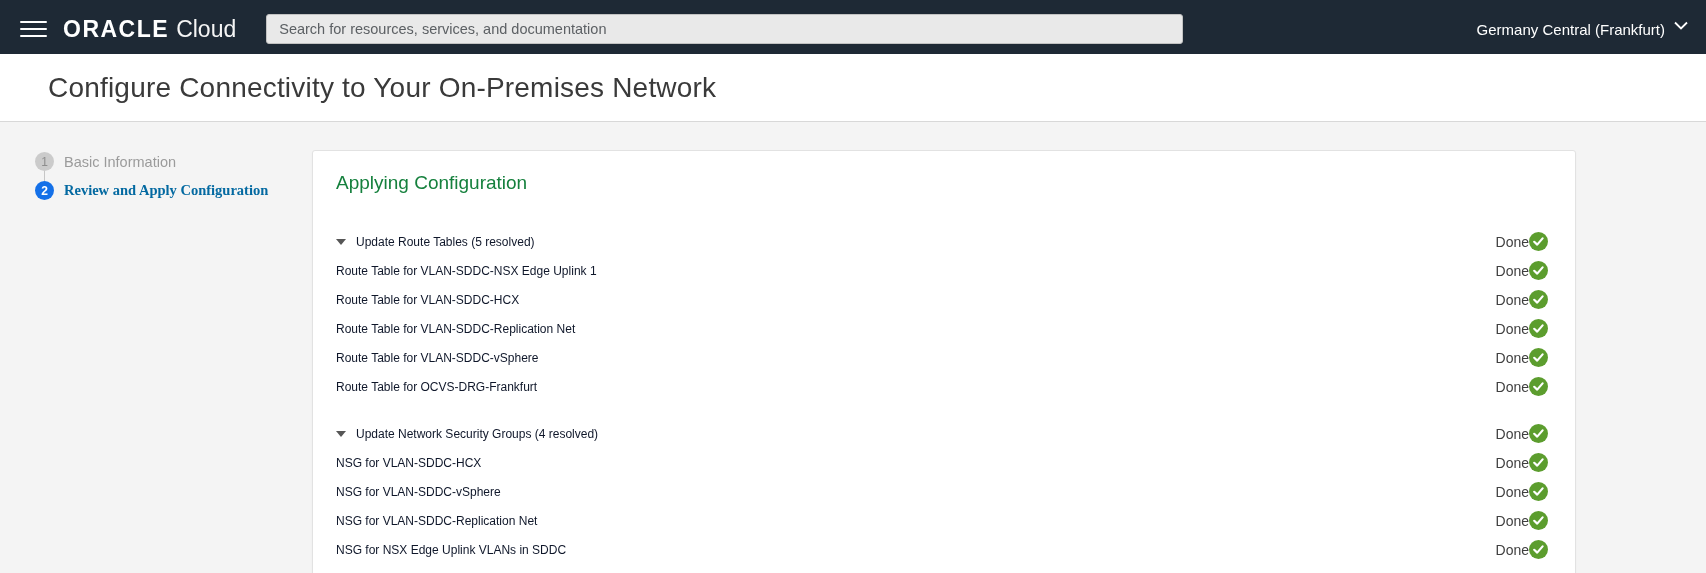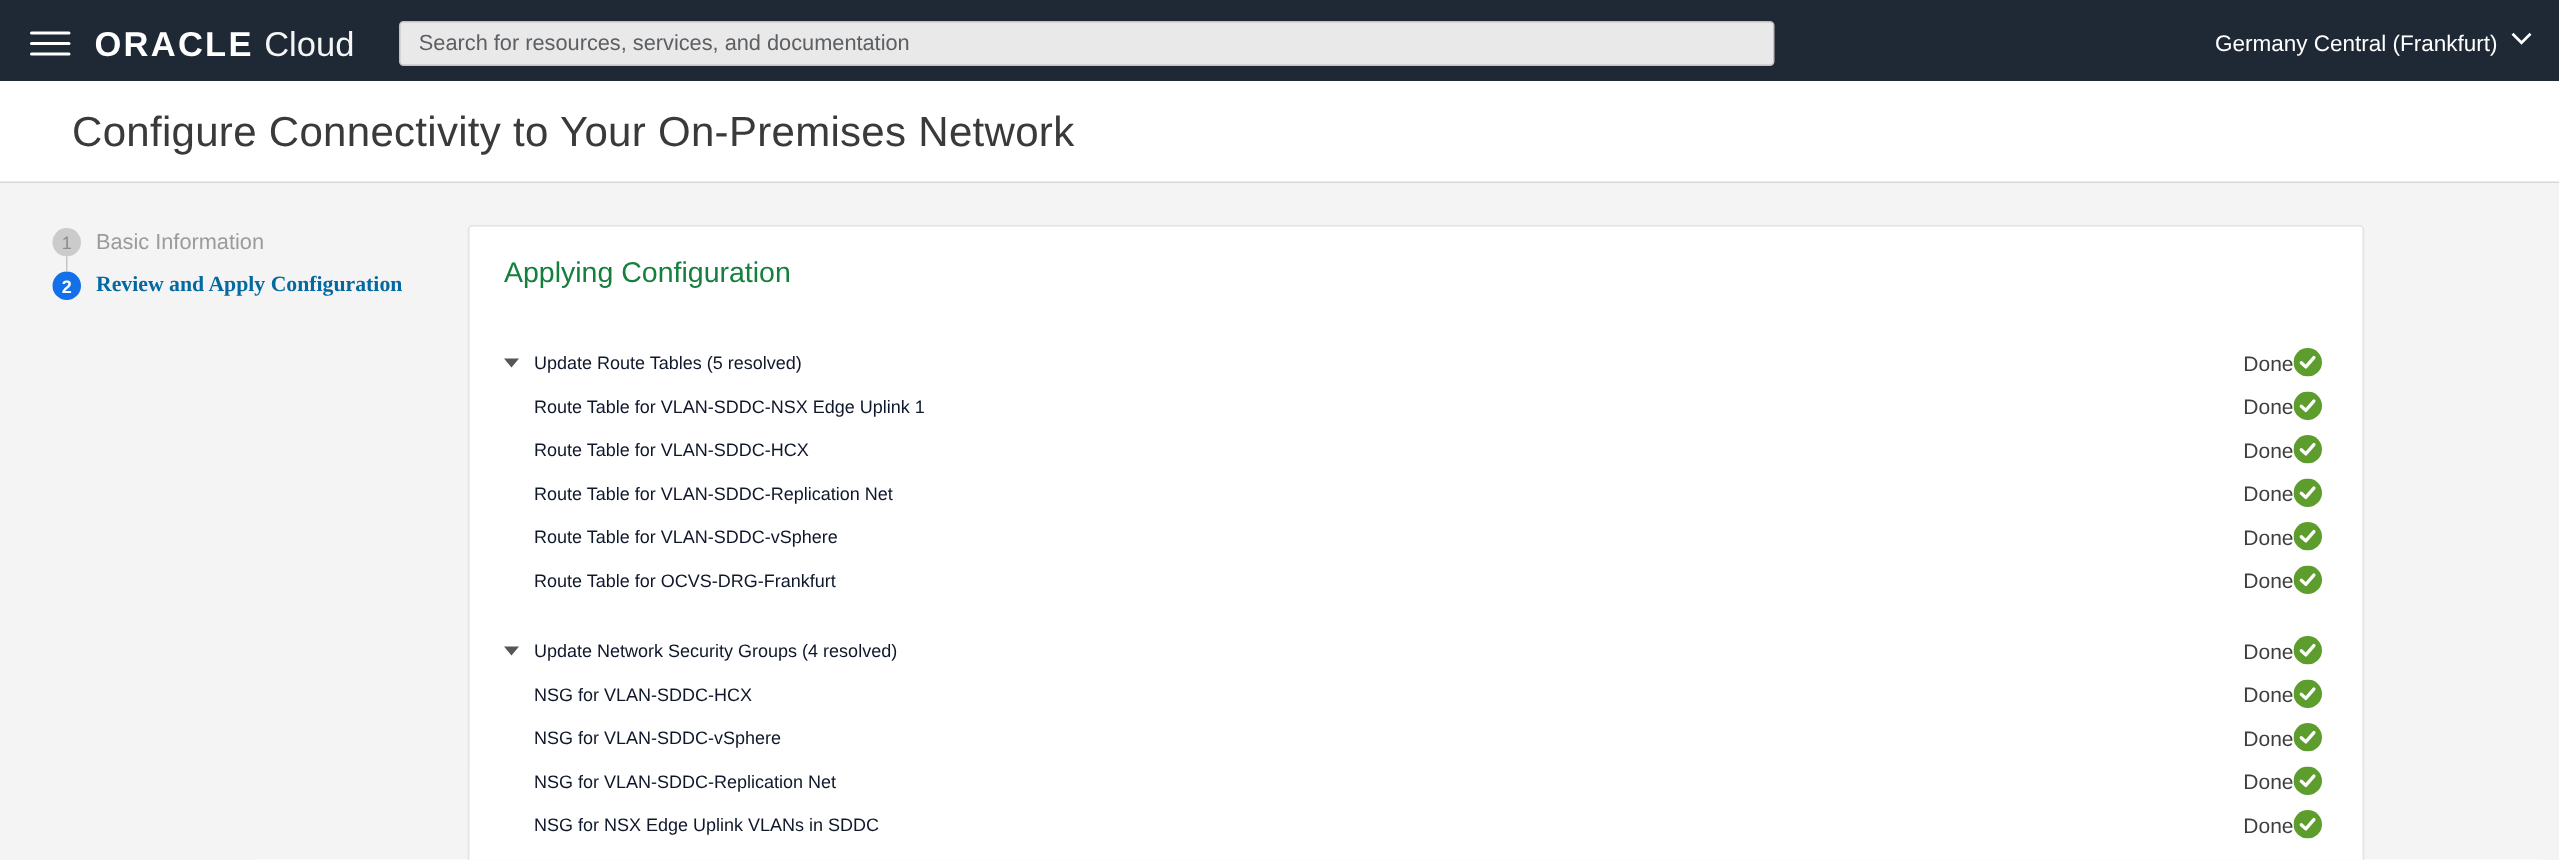--- a/index.html
+++ b/index.html
@@ -65,21 +65,21 @@
   .task-groups{margin-top:33px;}
   .task-group + .task-group{margin-top:18px;}
   .task-row{display:flex;align-items:center;height:29px;}
   .caret{width:20px;flex:0 0 auto;display:flex;align-items:center;cursor:pointer;}
   .caret-triangle{
     width:0;height:0;
     border-left:5px solid transparent;border-right:5px solid transparent;
     border-top:6px solid #565656;
   }
   .task-label{font-size:12px;color:#0f172a;white-space:nowrap;}
-  .task-item .task-label{margin-left:20px;}
+  .task-item .task-label{}
   .row-status{margin-left:auto;display:flex;align-items:center;}
   .status-label{font-size:14px;color:#3f3f3f;}
   .check-icon{width:19px;height:19px;flex:0 0 auto;}
   .check-icon svg{width:19px;height:19px;display:block;}
 </style>
 </head>
 <body>
 
 <header class="topbar">
   <div class="hamburger">

